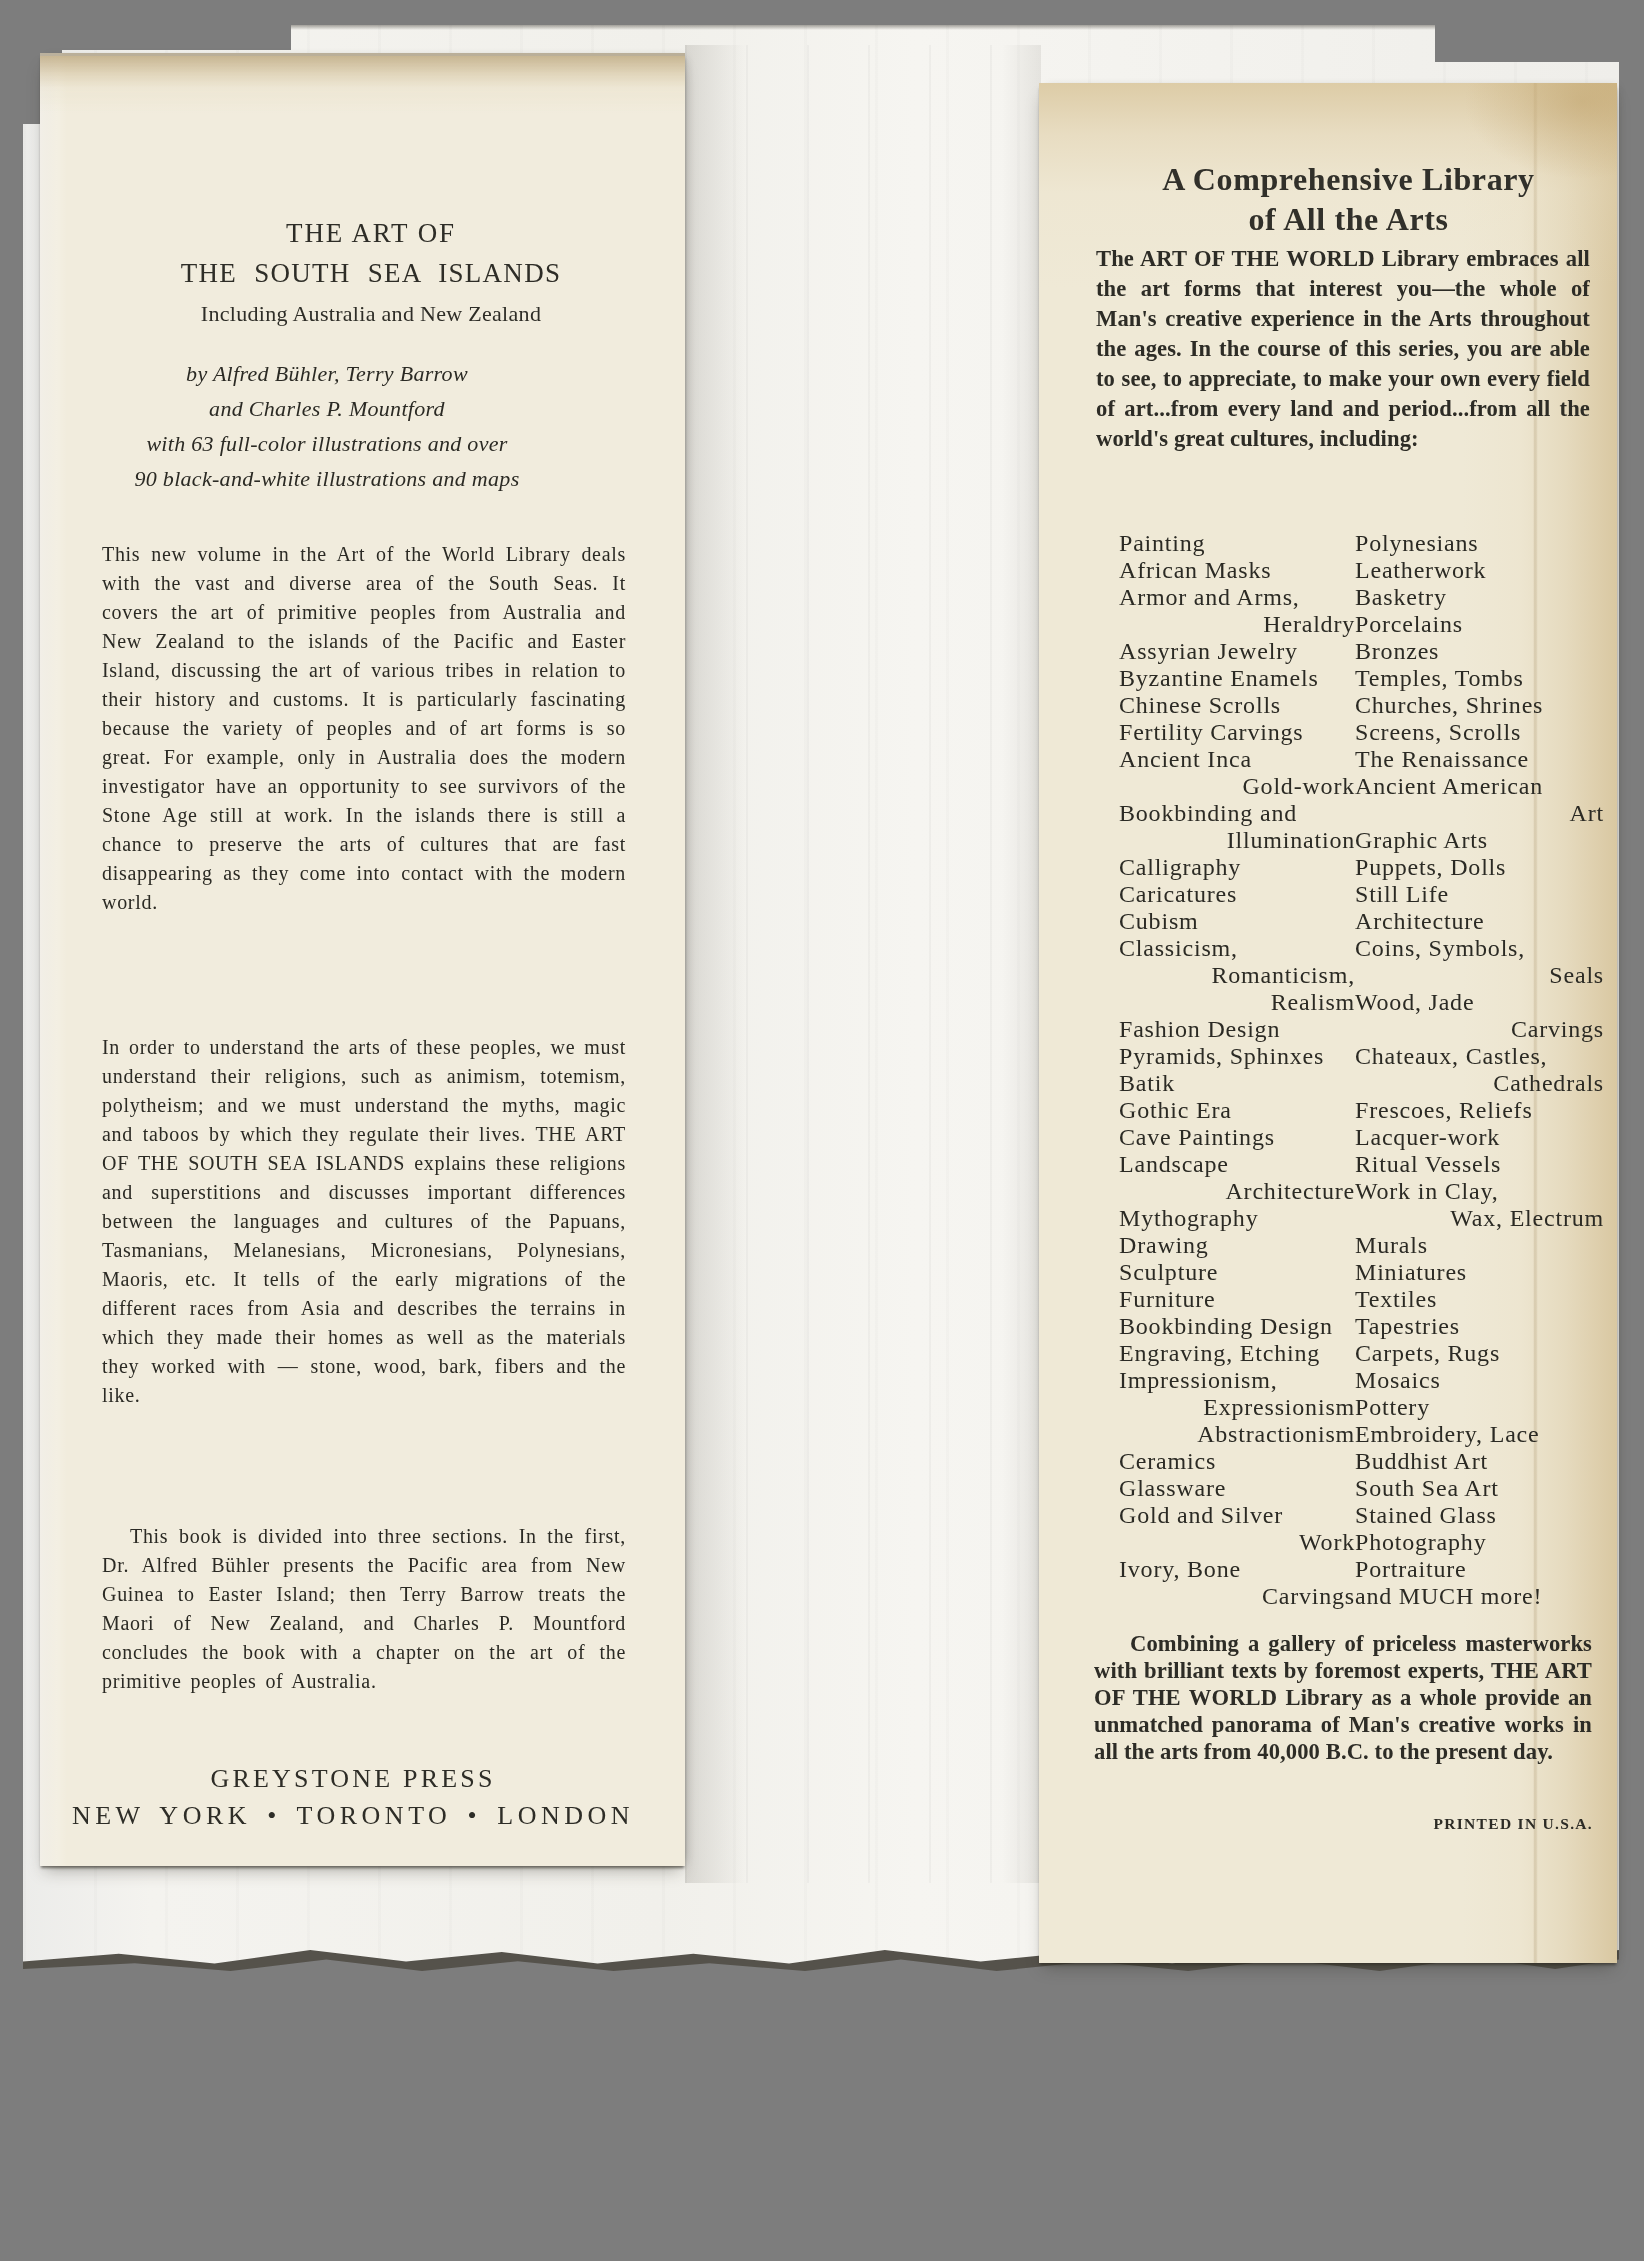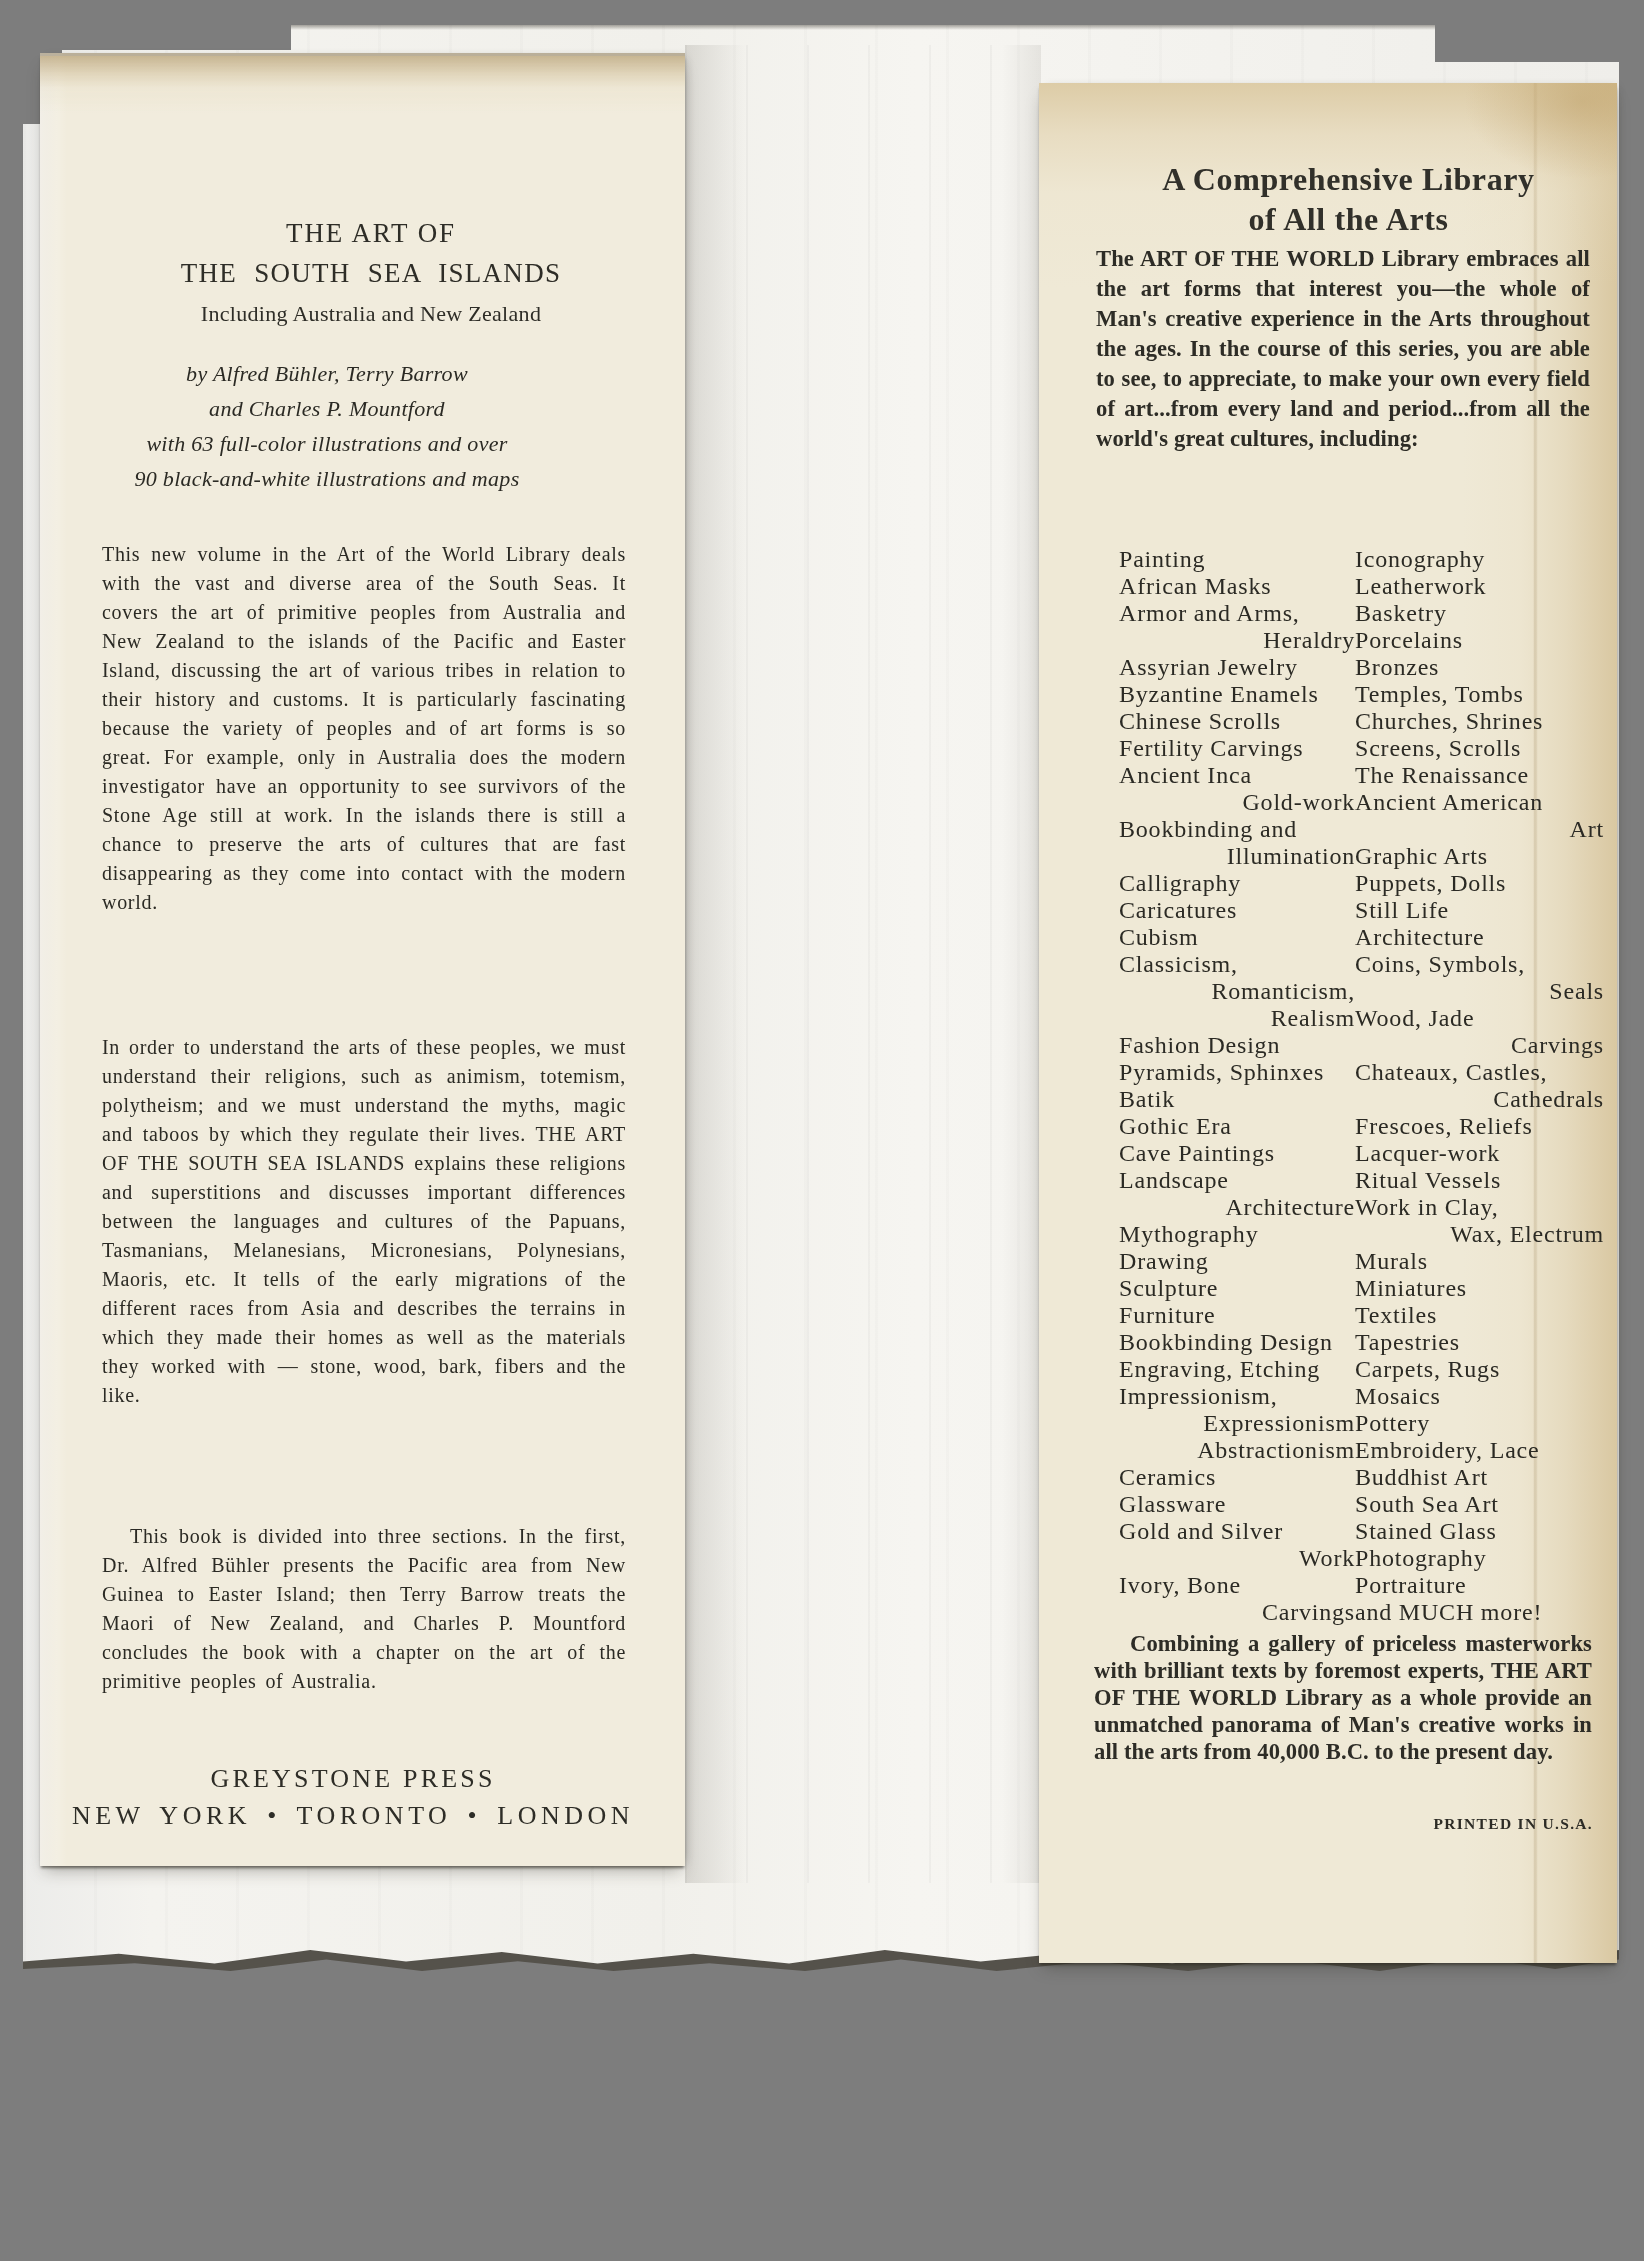--- a/index.html
+++ b/index.html
@@ -93,21 +93,21 @@
 
   
   .rf-head{position:absolute;left:58px;top:76px;width:503px;text-align:center;font-weight:bold;color:#31302a;}
   .rf-head .h1,.rf-head .h2{font-size:32px;line-height:40px;letter-spacing:0.6px;}
   .intro{
     position:absolute;left:57px;top:161px;width:494px;
     font-size:22.6px;font-weight:bold;line-height:30px;letter-spacing:0.1px;
     text-align:justify;color:#2d2c26;
   }
   .cols{position:absolute;left:0;top:447px;width:100%;}
-  .col{position:absolute;top:16px;}
+  .col{position:absolute;top:0;}
   .col-left{left:80px;width:236px;}
   .col-right{left:316px;width:249px;}
   .li{font-size:24px;line-height:27px;letter-spacing:0.8px;white-space:nowrap;}
   .li.indent{padding-left:36px;text-align:right;}
   .closing{
     position:absolute;left:55px;top:1547px;width:498px;
     font-size:22.6px;font-weight:bold;line-height:27px;letter-spacing:0.1px;
     text-align:justify;text-indent:36px;color:#2d2c26;
   }
   .printed{
@@ -244,21 +244,21 @@
           <div class="li">Gold and Silver</div>
 
           <div class="li indent">Work</div>
 
           <div class="li">Ivory, Bone</div>
 
           <div class="li indent">Carvings</div>
         </div>
       <div class="col col-right">
 
-          <div class="li">Iconography</div>
+          <div class="li">Polynesians</div>
 
           <div class="li">Leatherwork</div>
 
           <div class="li">Basketry</div>
 
           <div class="li">Porcelains</div>
 
           <div class="li">Bronzes</div>
 
           <div class="li">Temples, Tombs</div>

